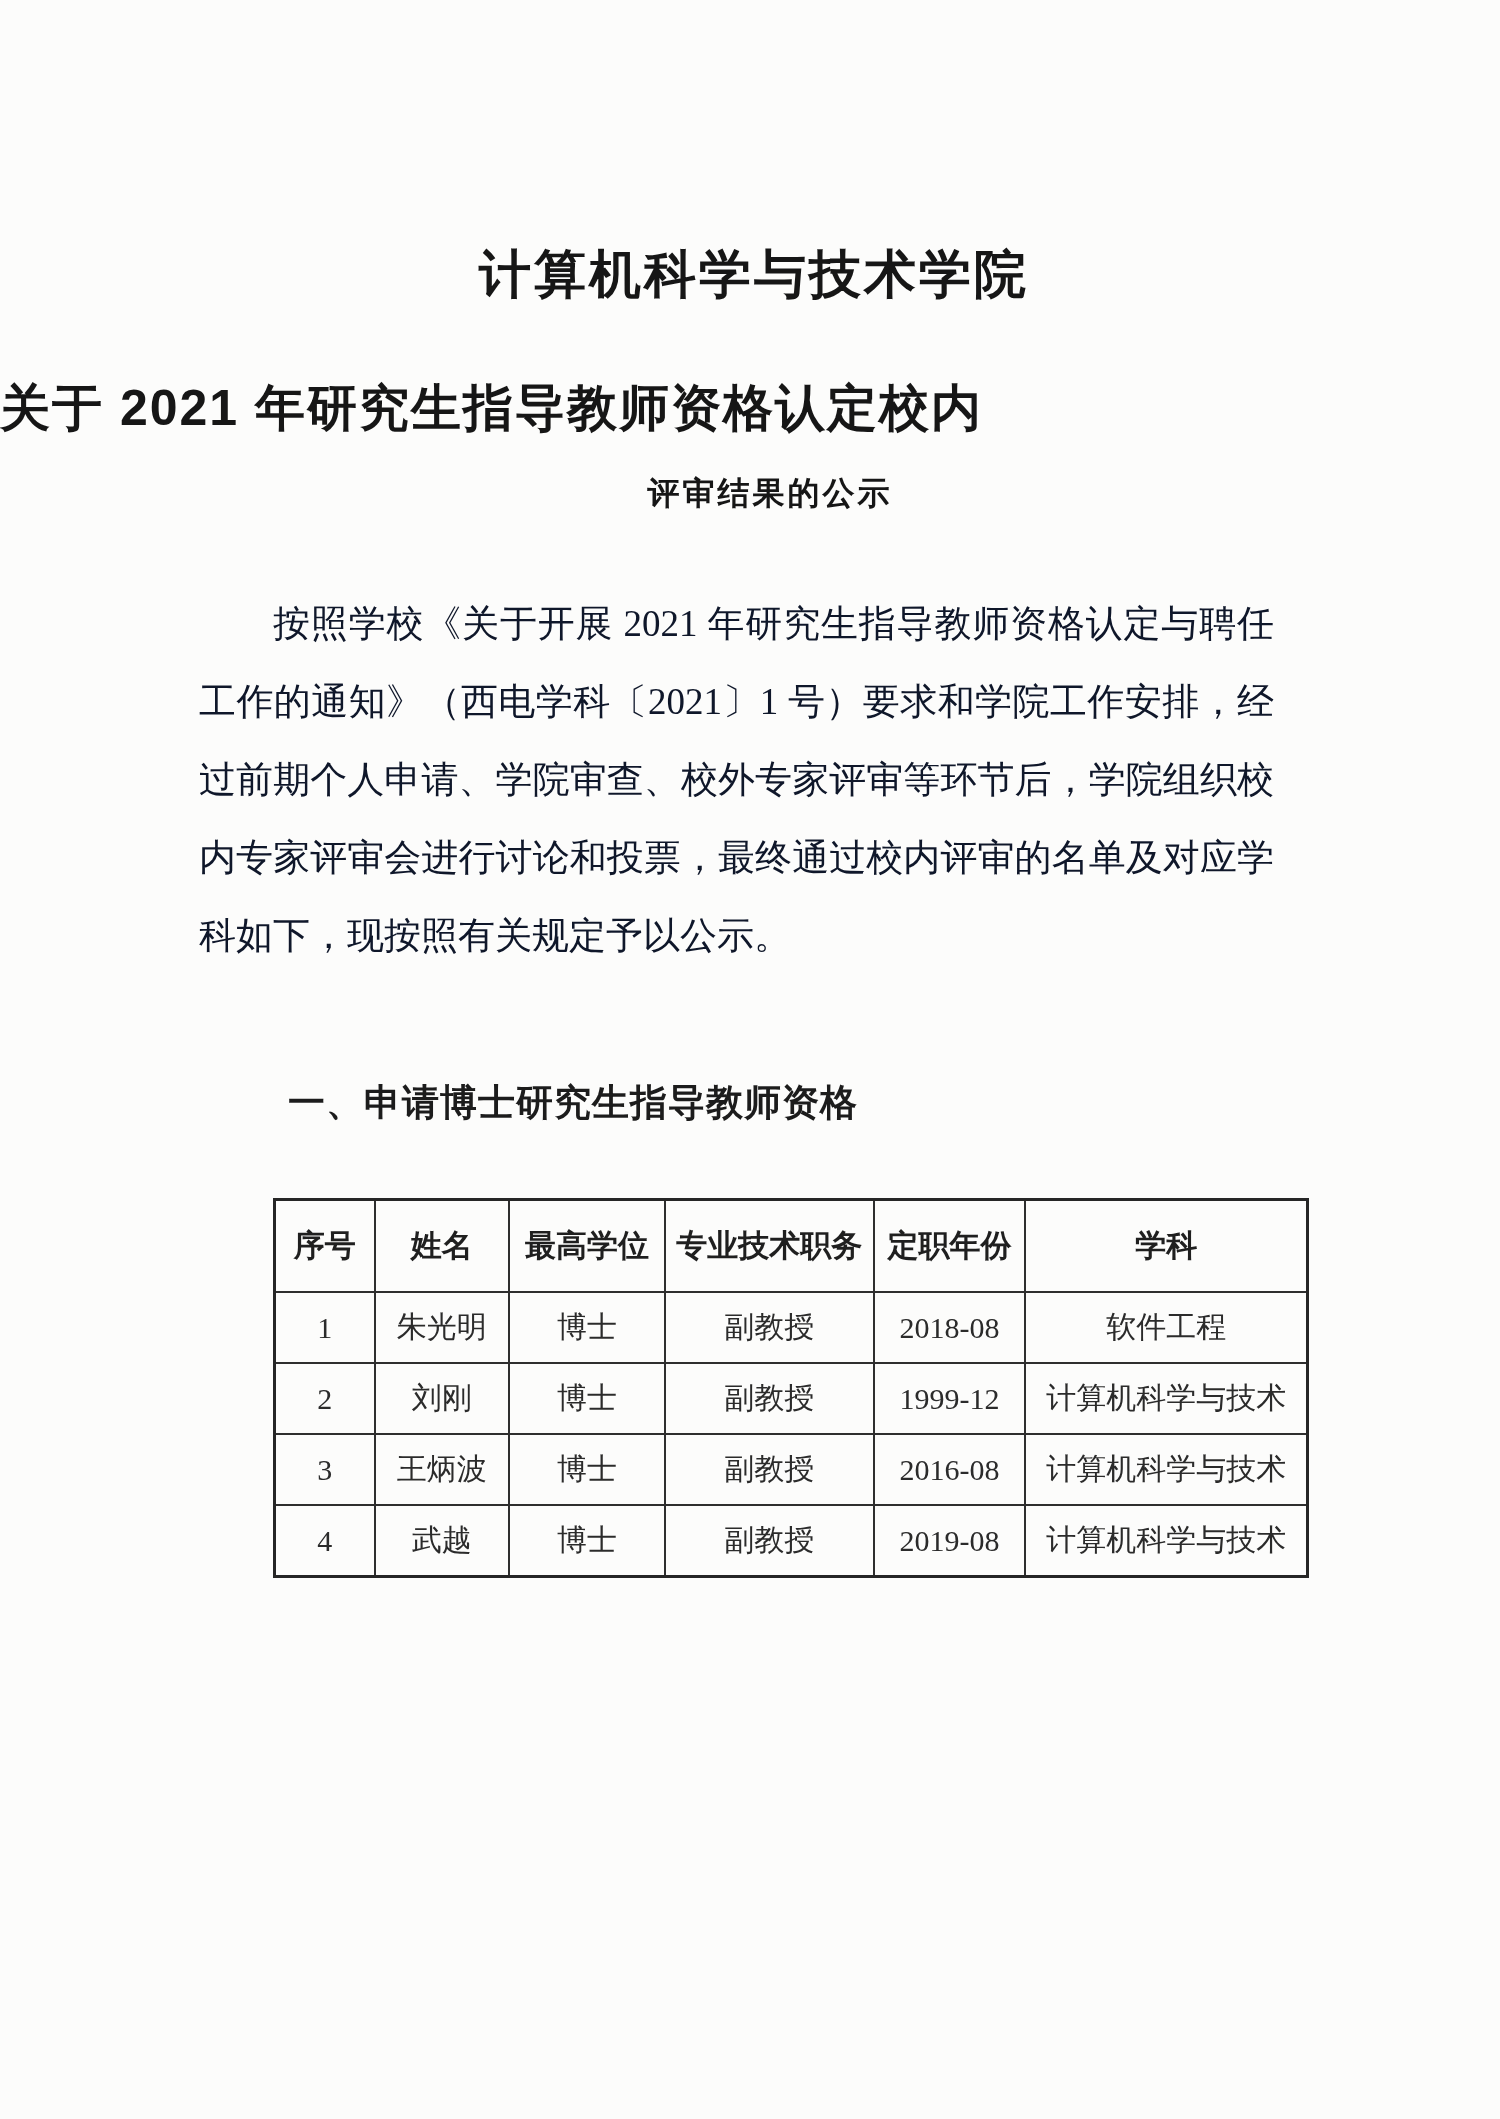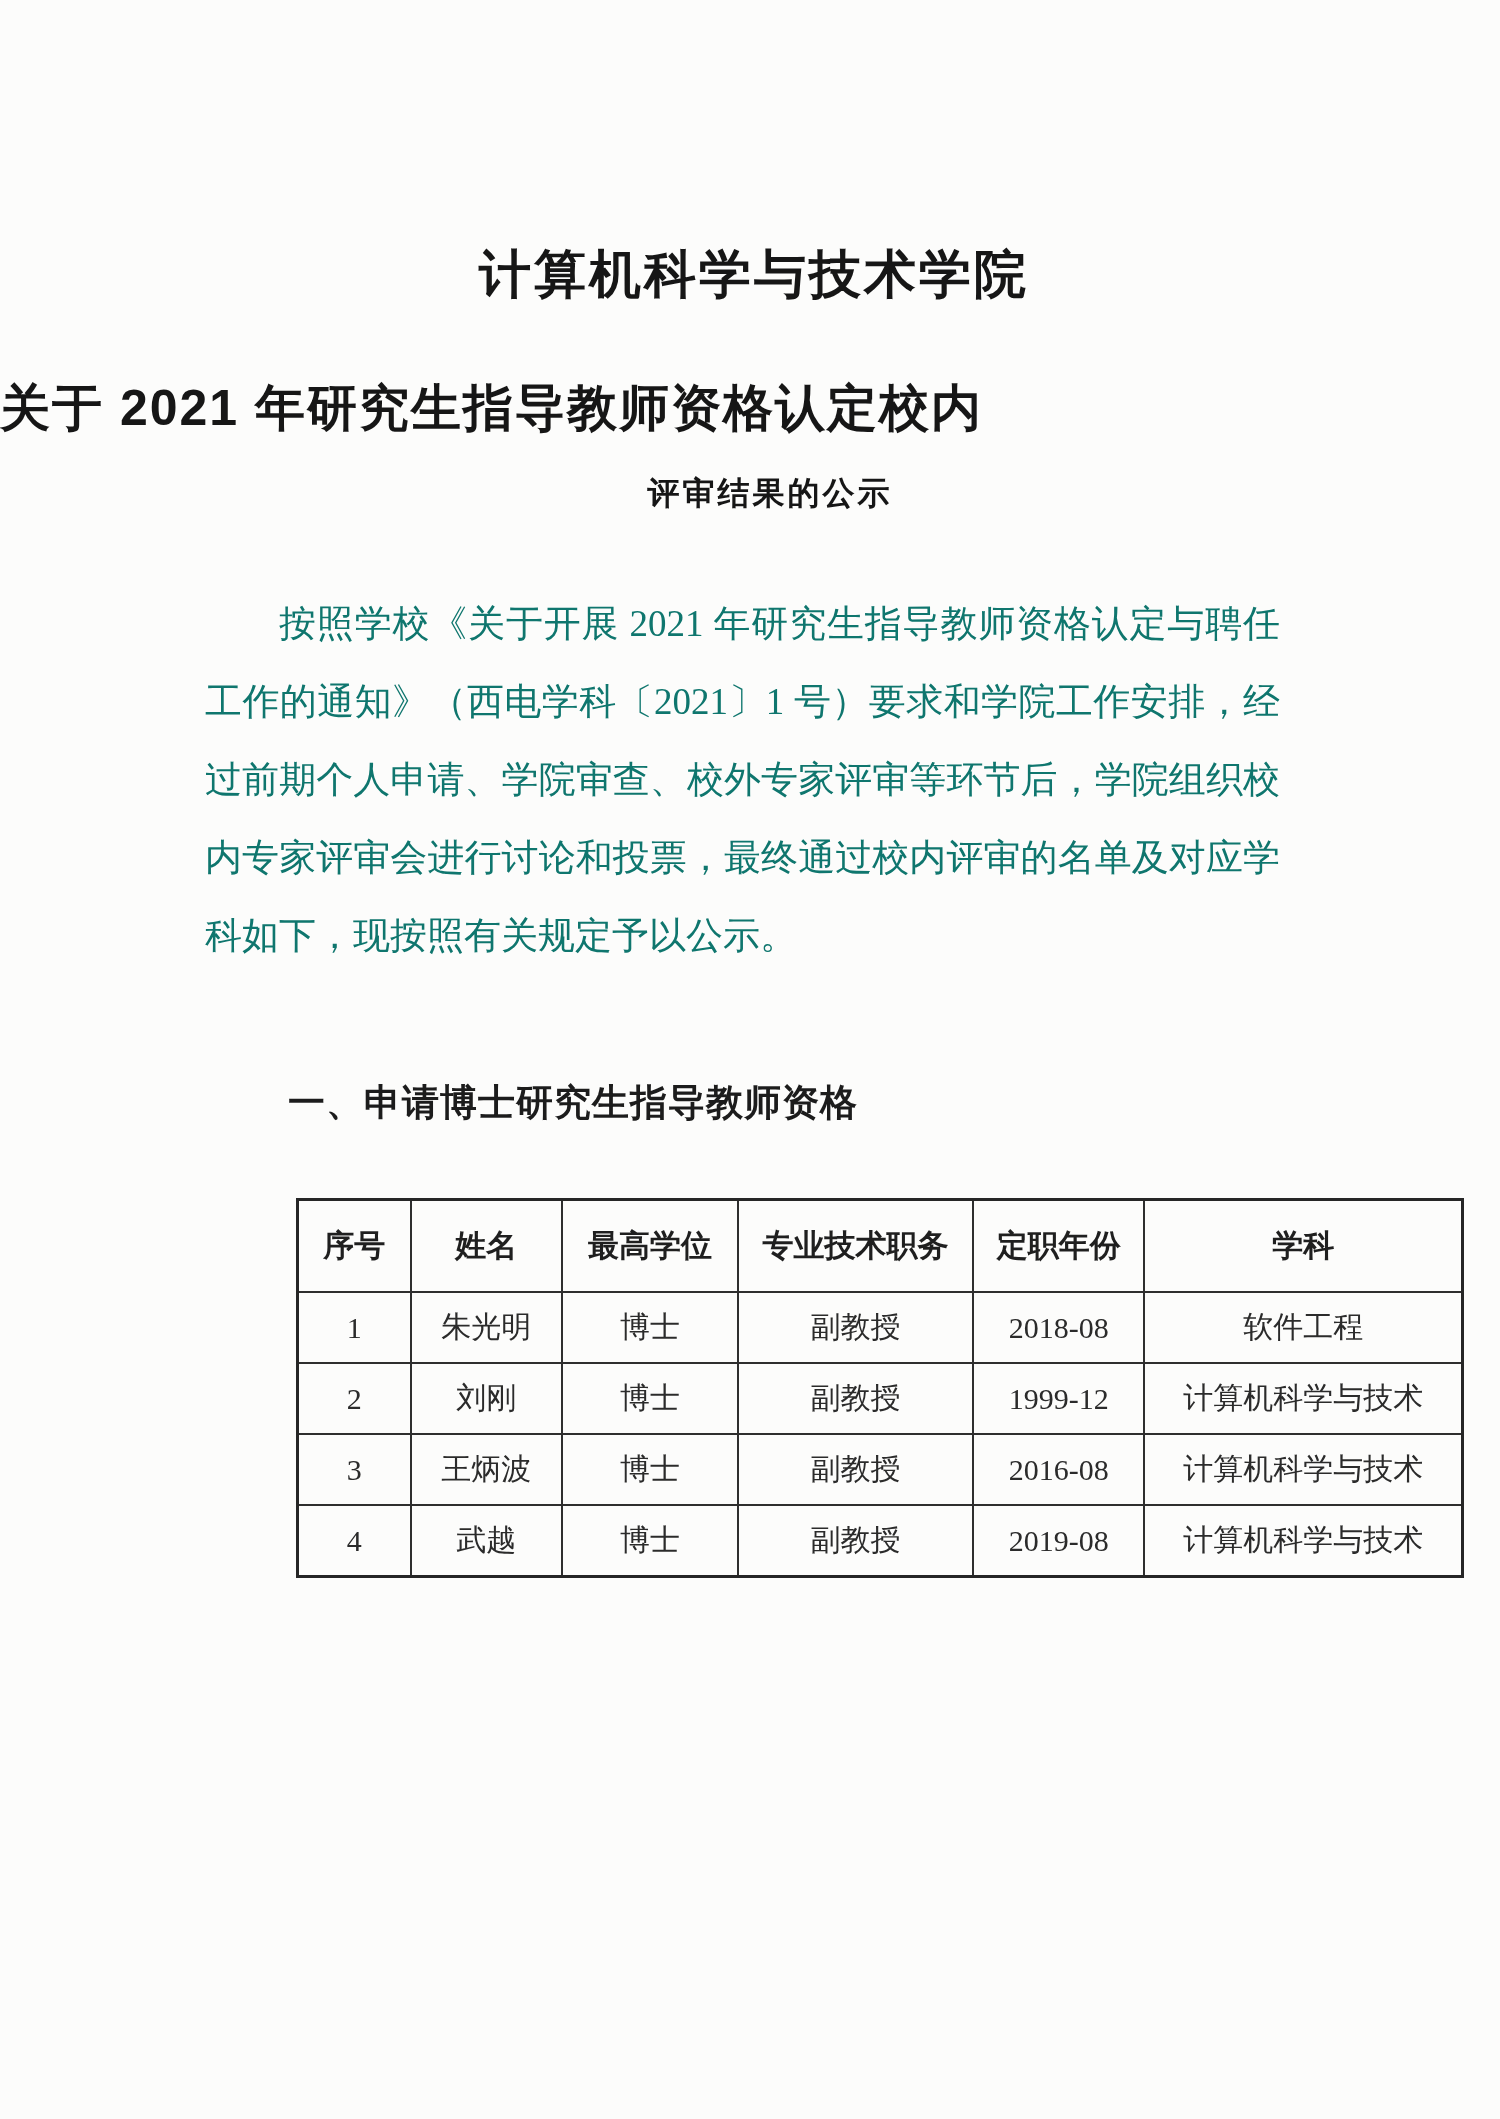--- a/index.html
+++ b/index.html
@@ -53,48 +53,47 @@
     font-family: "Liberation Sans", sans-serif;
     font-weight: bold;
     font-size: 32px;
     letter-spacing: 3px;
     color: #161616;
     margin-left: 20px;
   }
   .body-paragraph {
     position: absolute;
     top: 585px;
-    left: 205px;
+    left: 199px;
     width: 1075px;
     font-size: 37px;
     line-height: 78px;
     text-align: justify;
     text-indent: 74px;
-    color: #0f766e;
+    color: #0f172a;
     word-break: break-all;
   }
   .section-heading {
     position: absolute;
     top: 1078px;
     left: 288px;
     font-family: "Liberation Sans", sans-serif;
     font-weight: bold;
     font-size: 37px;
     letter-spacing: 1px;
     color: #1c1c1c;
   }
   .review-table {
     position: absolute;
     top: 1198px;
     left: 273px;
-    width: 1168px;
+    width: 1036px;
     border-collapse: collapse;
     table-layout: fixed;
     background: transparent;
-    margin-left: 23px;
   }
   .review-table th, .review-table td {
     border: 2px solid #2e2e2e;
     text-align: center;
     vertical-align: middle;
     padding: 0 4px;
     overflow: hidden;
   }
   .review-table { border: 3px solid #262626; }
   .review-table th {

